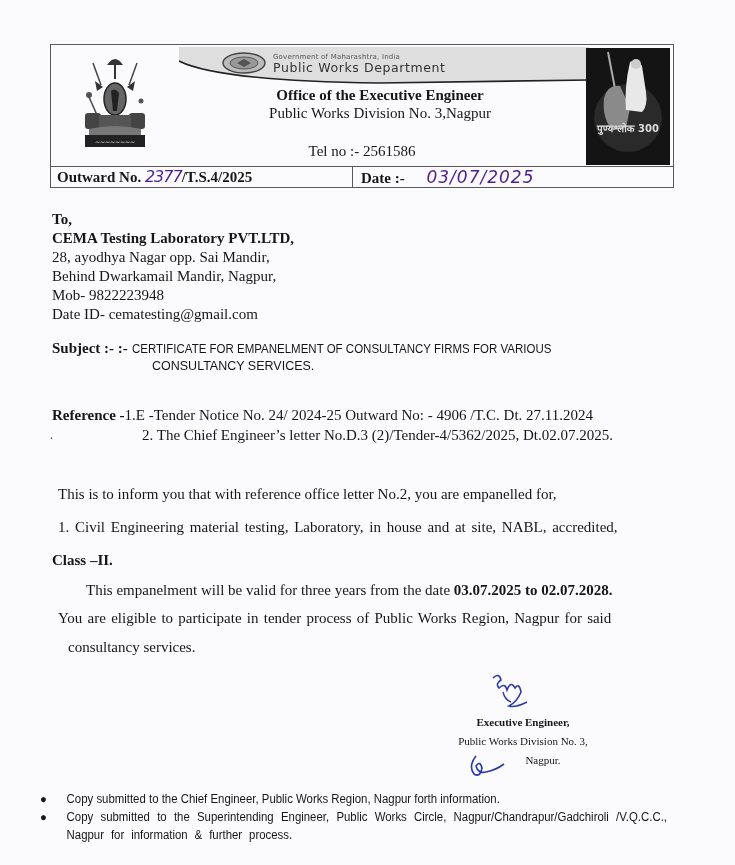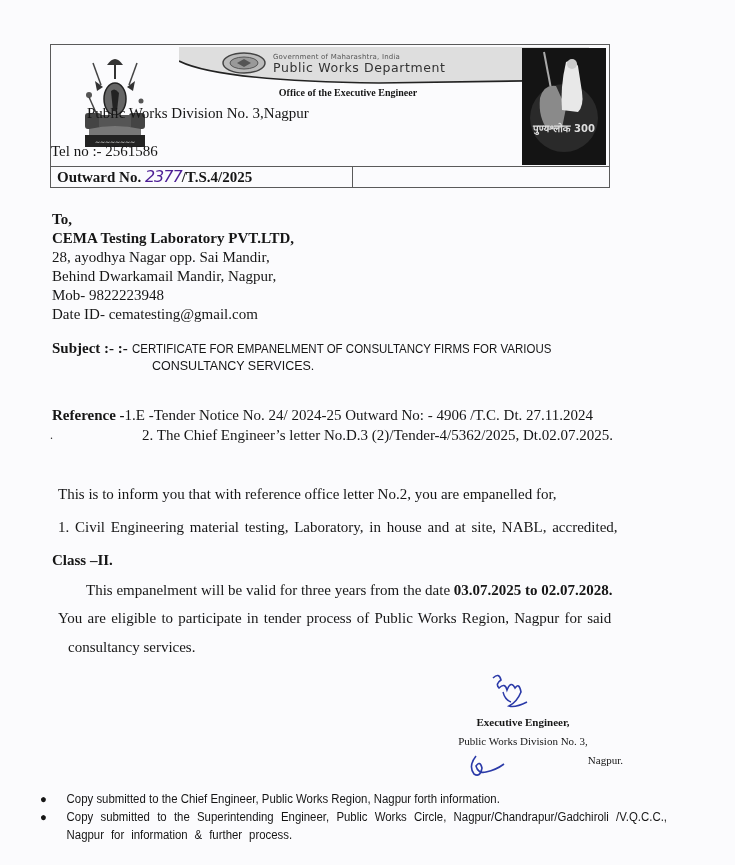--- a/index.html
+++ b/index.html
@@ -1,21 +1,21 @@
 <!DOCTYPE html>
 <html><head>
 <meta charset="utf-8">
 <style>
   html, body { margin: 0; padding: 0; }
   body {
     width: 735px; height: 865px; background: #fbfbfd; position: relative; overflow: hidden;
     font-family: "Liberation Serif", serif; color: #161616;
   }
   .header-box {
-    position: absolute; left: 50px; top: 44px; width: 560px; height: 144px;
+    position: absolute; left: 50px; top: 44px; width: 624px; height: 144px;
     border: 1.5px solid #5a5a5a; box-sizing: border-box;
   }
   .header-top { position: absolute; left: 0; top: 0; width: 100%; height: 121px; }
   .emblem {
     position: absolute; left: 28px; top: 8px; width: 72px; height: 100px;
   }
   .banner {
     position: absolute; left: 128px; top: 2px; width: 410px; height: 38px;
   }
   .banner-svg { position: absolute; left: 0; top: 0; }
@@ -23,24 +23,24 @@
     position: absolute; left: 94px; top: 6px; font-family: "DejaVu Sans", sans-serif;
     font-size: 7px; color: #555; letter-spacing: 0.2px;
   }
   .banner-big {
     position: absolute; left: 94px; top: 13px; font-family: "DejaVu Sans", sans-serif;
     font-size: 12.5px; color: #333; letter-spacing: 0.6px;
   }
   .pwd-seal { position: absolute; left: 42px; top: 4px; }
   .office-title {
     position: absolute; left: 0; width: 100%; top: 42px; text-align: center;
-    font-weight: bold; font-size: 10px; padding-left: 36px; box-sizing: border-box;
+    font-weight: bold; font-size: 15px; padding-left: 36px; box-sizing: border-box;
   }
   .office-line {
-    position: absolute; left: 0; width: 100%; text-align: left; font-size: 15px;
+    position: absolute; left: 0; width: 100%; text-align: center; font-size: 15px;
     padding-left: 36px; box-sizing: border-box;
   }
   .ol1 { top: 60px; }
   .ol2 { top: 79px; }
   .ol3 { top: 98px; padding-left: 0; }
   .portrait {
     position: absolute; right: 3px; top: 3px; width: 84px; height: 117px; background: #ec4899;
     overflow: hidden;
   }
   .ref-row {
@@ -146,20 +146,24 @@
         <text x="42" y="84" font-size="10" fill="#ddd" text-anchor="middle" font-family="DejaVu Sans, sans-serif" font-weight="bold">पुण्यश्लोक 300</text>
       </svg>
     </div>
   </div>
 
   <div class="ref-row">
     <div class="ref-left">
       <span>Outward No.</span>
       <span class="hand">2377</span><span>/T.S.4/2025</span>
     </div>
+    <div class="ref-right">
+      <span>Date :-</span>
+      <span class="hand">03/07/2025</span>
+    </div>
   </div>
 </div>
 
 <div class="to-block">
   <div class="b">To,</div>
   <div class="b">CEMA Testing Laboratory PVT.LTD,</div>
   <div>28, ayodhya Nagar opp. Sai Mandir,</div>
   <div>Behind Dwarkamail Mandir, Nagpur,</div>
   <div>Mob- 9822223948</div>
   <div>Date ID- cematesting@gmail.com</div>
@@ -187,21 +191,21 @@
 <div class="body-p p6">consultancy services.</div>
 
 <svg class="signature" width="50" height="40" viewBox="0 0 50 40">
   <path d="M8 6 Q14 0 16 8 Q10 12 14 16 Q20 10 22 18 Q26 8 30 16 Q34 10 36 20 Q32 30 24 34 Q30 36 42 30" fill="none" stroke="#2b3aa8" stroke-width="1.6"></path>
   <path d="M18 20 Q20 28 26 30" fill="none" stroke="#2b3aa8" stroke-width="1.4"></path>
 </svg>
 
 <div class="sig-block">
   <div class="b">Executive Engineer,</div>
   <div>Public Works Division No. 3,</div>
-  <div style="padding-left:40px;text-align:right;">Nagpur.</div>
+  <div style="padding-left:40px;">Nagpur.</div>
 </div>
 
 <svg class="initials" width="40" height="28" viewBox="0 0 40 28">
   <path d="M10 4 Q2 14 8 22 Q14 26 16 16 Q14 8 10 14 Q12 22 20 20 Q30 18 38 12" fill="none" stroke="#2b3aa8" stroke-width="1.6"></path>
 </svg>
 
 <div class="copies">
   <div class="copy-item">
     <span class="bullet">●</span>
     <span>Copy submitted to the Chief Engineer, Public Works Region, Nagpur forth information.</span>

